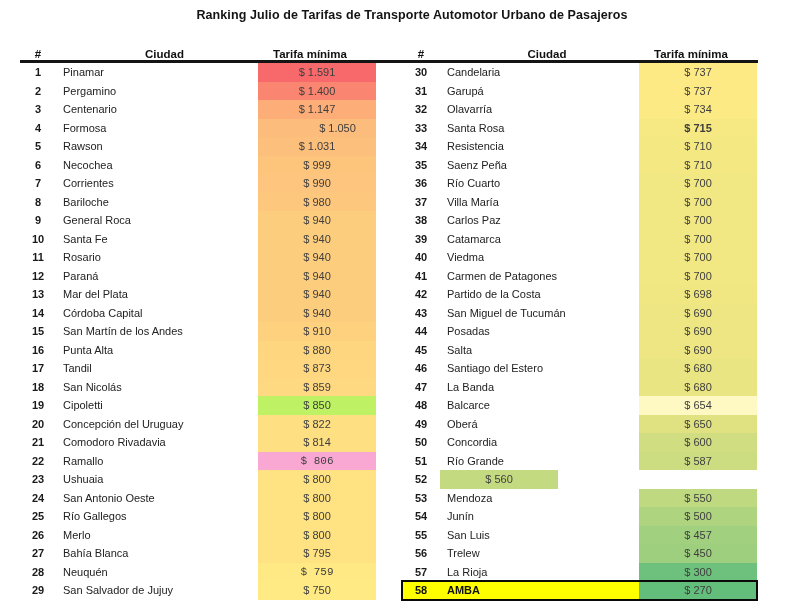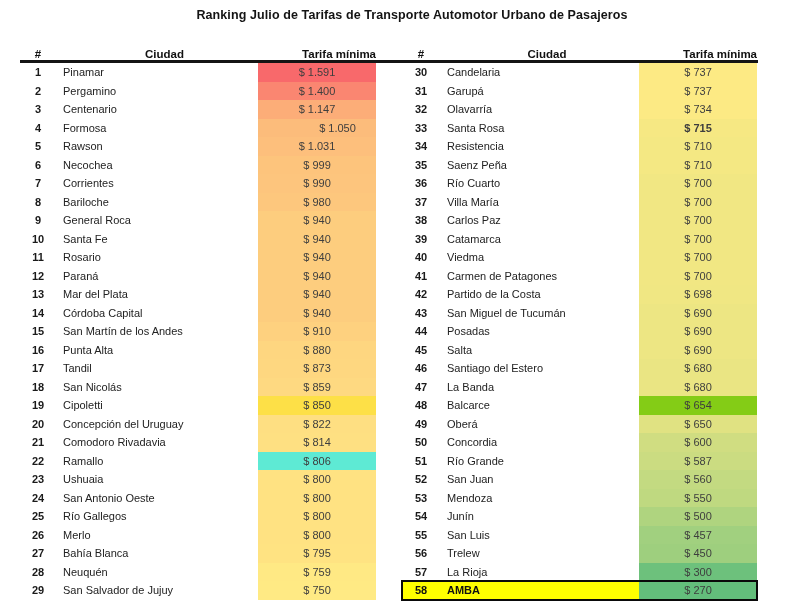--- a/index.html
+++ b/index.html
@@ -19,21 +19,21 @@
   .rank-table { position: absolute; top: 42px; }
   #table-left  { left: 20px;  width: 356px; }
   #table-right { left: 402px; width: 355px; }
   .thead {
     display: flex; height: 18px; align-items: flex-end;
     font-weight: bold; font-size: 11.5px; color: #111;
   }
   .h-rank { width: 36px; text-align: center; }
   #table-right .h-rank { width: 38px; }
   .h-city { flex: 1; text-align: center; }
-  .h-fare { width: 103px; text-align: right; }
+  .h-fare { width: 103px; text-align: left; }
   .header-divider {
     position: absolute; top: 60px; left: 20px; width: 738px; height: 2.5px;
     background: #141414;
   }
   .rows { margin-top: 3px; }
   .row { display: flex; height: 18.5px; font-size: 11px; }
   .cell { display: flex; align-items: center; box-sizing: border-box; }
   .cell-rank { width: 36px; justify-content: center; font-weight: bold; color: #1a1a1a; }
   #table-right .cell-rank { width: 38px; }
   .cell-city { flex: 1; padding-left: 7px; color: #222222; white-space: nowrap; overflow: hidden; }
@@ -140,36 +140,36 @@
         <div class="cell cell-fare" style="background: rgb(254, 215, 128);">$ 873</div>
       </div>
       <div class="row">
         <div class="cell cell-rank">18</div>
         <div class="cell cell-city">San Nicolás</div>
         <div class="cell cell-fare" style="background: rgb(254, 217, 129);">$ 859</div>
       </div>
       <div class="row">
         <div class="cell cell-rank">19</div>
         <div class="cell cell-city">Cipoletti</div>
-        <div class="cell cell-fare" style="background: #fde047;">$ 850</div>
+        <div class="cell cell-fare" style="background: #bef264;">$ 850</div>
       </div>
       <div class="row">
         <div class="cell cell-rank">20</div>
         <div class="cell cell-city">Concepción del Uruguay</div>
         <div class="cell cell-fare" style="background: rgb(254, 223, 130);">$ 822</div>
       </div>
       <div class="row">
         <div class="cell cell-rank">21</div>
         <div class="cell cell-city">Comodoro Rivadavia</div>
         <div class="cell cell-fare" style="background: rgb(254, 224, 130);">$ 814</div>
       </div>
       <div class="row">
         <div class="cell cell-rank">22</div>
         <div class="cell cell-city">Ramallo</div>
-        <div class="cell cell-fare" style="background: #5eead4;">$ 806</div>
+        <div class="cell cell-fare" style="background: #f9a8d4; font-family: Liberation Mono, monospace;">$ 806</div>
       </div>
       <div class="row">
         <div class="cell cell-rank">23</div>
         <div class="cell cell-city">Ushuaia</div>
         <div class="cell cell-fare" style="background: rgb(255, 226, 130);">$ 800</div>
       </div>
       <div class="row">
         <div class="cell cell-rank">24</div>
         <div class="cell cell-city">San Antonio Oeste</div>
         <div class="cell cell-fare" style="background: rgb(255, 226, 130);">$ 800</div>
@@ -185,21 +185,21 @@
         <div class="cell cell-fare" style="background: rgb(255, 226, 130);">$ 800</div>
       </div>
       <div class="row">
         <div class="cell cell-rank">27</div>
         <div class="cell cell-city">Bahía Blanca</div>
         <div class="cell cell-fare" style="background: rgb(255, 227, 130);">$ 795</div>
       </div>
       <div class="row">
         <div class="cell cell-rank">28</div>
         <div class="cell cell-city">Neuquén</div>
-        <div class="cell cell-fare" style="background: rgb(255, 233, 132);">$ 759</div>
+        <div class="cell cell-fare" style="background: rgb(255, 233, 132); font-family: Liberation Mono, monospace;">$ 759</div>
       </div>
       <div class="row">
         <div class="cell cell-rank">29</div>
         <div class="cell cell-city">San Salvador de Jujuy</div>
         <div class="cell cell-fare" style="background: rgb(255, 234, 132);">$ 750</div>
       </div>
     </div>
 </div>
 
 <div class="rank-table" id="table-right">
@@ -295,40 +295,39 @@
         <div class="cell cell-fare" style="background: rgb(234, 229, 131);">$ 680</div>
       </div>
       <div class="row">
         <div class="cell cell-rank">47</div>
         <div class="cell cell-city">La Banda</div>
         <div class="cell cell-fare" style="background: rgb(234, 229, 131);">$ 680</div>
       </div>
       <div class="row">
         <div class="cell cell-rank">48</div>
         <div class="cell cell-city">Balcarce</div>
-        <div class="cell cell-fare" style="background: #84cc16;">$ 654</div>
+        <div class="cell cell-fare" style="background: #fef9c3;">$ 654</div>
       </div>
       <div class="row">
         <div class="cell cell-rank">49</div>
         <div class="cell cell-city">Oberá</div>
         <div class="cell cell-fare" style="background: rgb(224, 226, 130); margin-left: 44px;">$ 650</div>
       </div>
       <div class="row">
         <div class="cell cell-rank">50</div>
         <div class="cell cell-city">Concordia</div>
         <div class="cell cell-fare" style="background: rgb(208, 221, 129);">$ 600</div>
       </div>
       <div class="row">
         <div class="cell cell-rank">51</div>
         <div class="cell cell-city">Río Grande</div>
         <div class="cell cell-fare" style="background: rgb(203, 220, 129);">$ 587</div>
       </div>
       <div class="row">
         <div class="cell cell-rank">52</div>
-        <div class="cell cell-city">San Juan</div>
         <div class="cell cell-fare" style="background: rgb(195, 218, 129);">$ 560</div>
       </div>
       <div class="row">
         <div class="cell cell-rank">53</div>
         <div class="cell cell-city">Mendoza</div>
         <div class="cell cell-fare" style="background: rgb(191, 217, 128);">$ 550</div>
       </div>
       <div class="row">
         <div class="cell cell-rank">54</div>
         <div class="cell cell-city">Junín</div>

